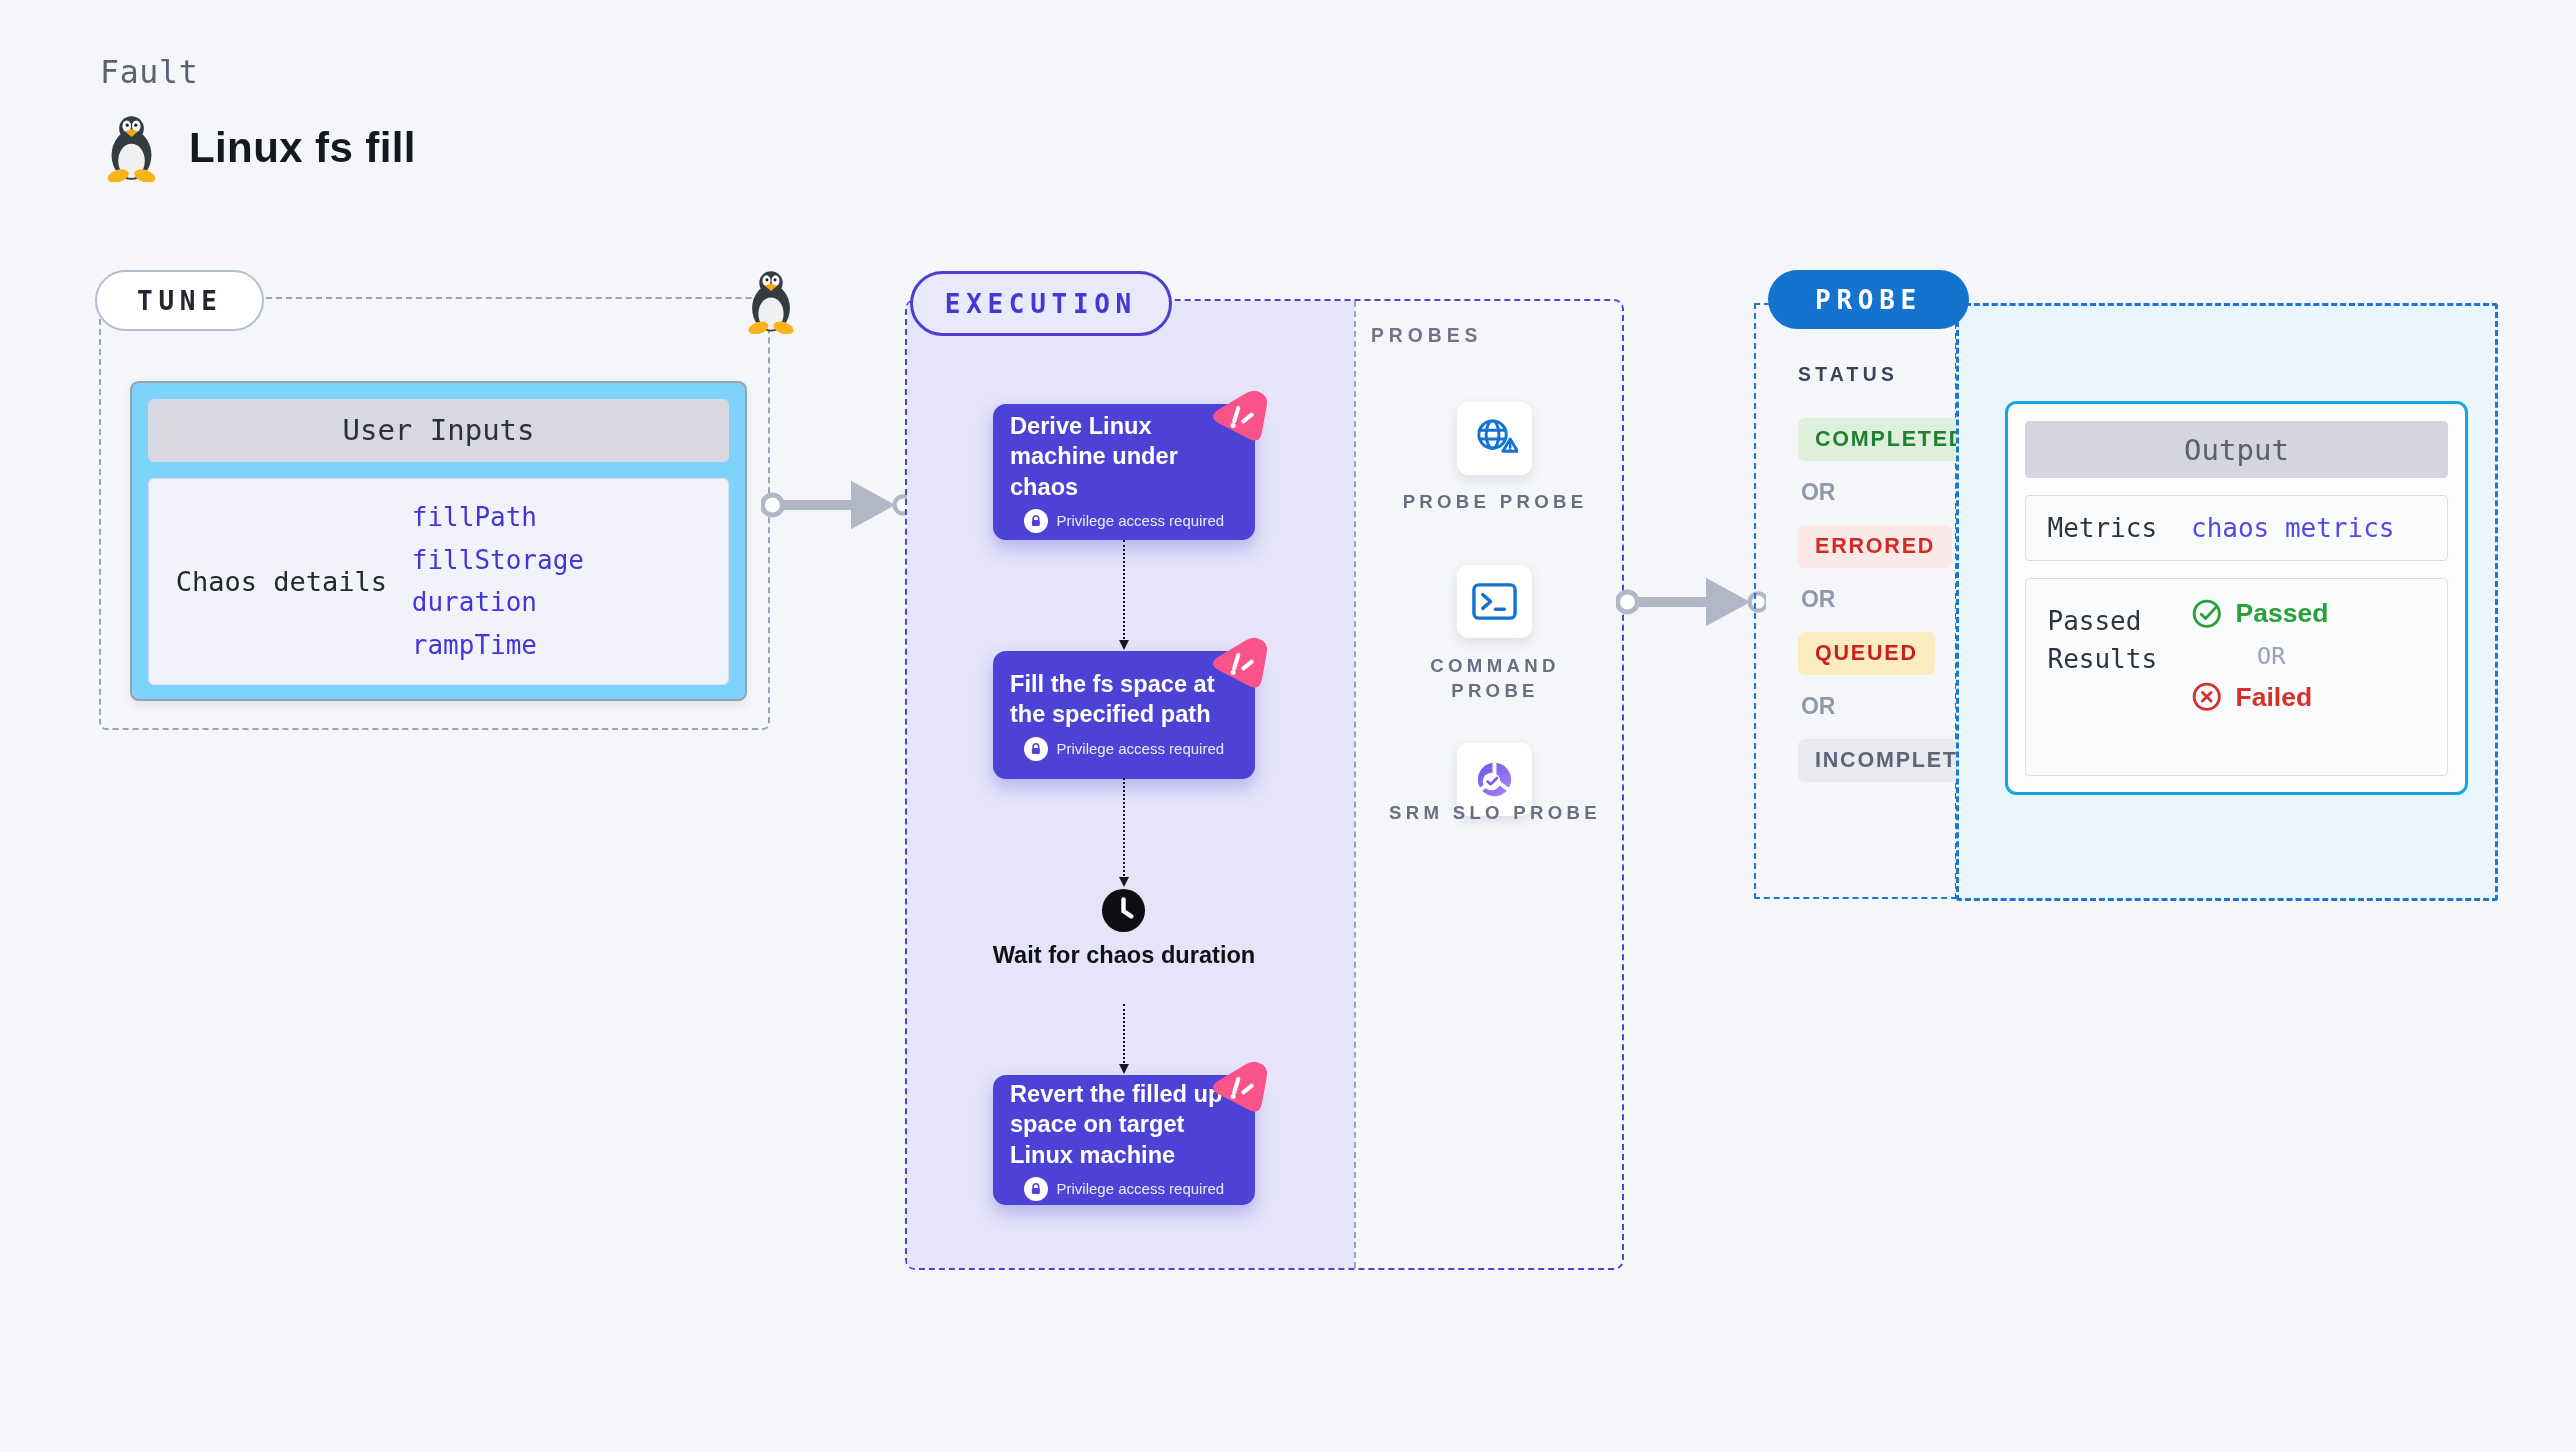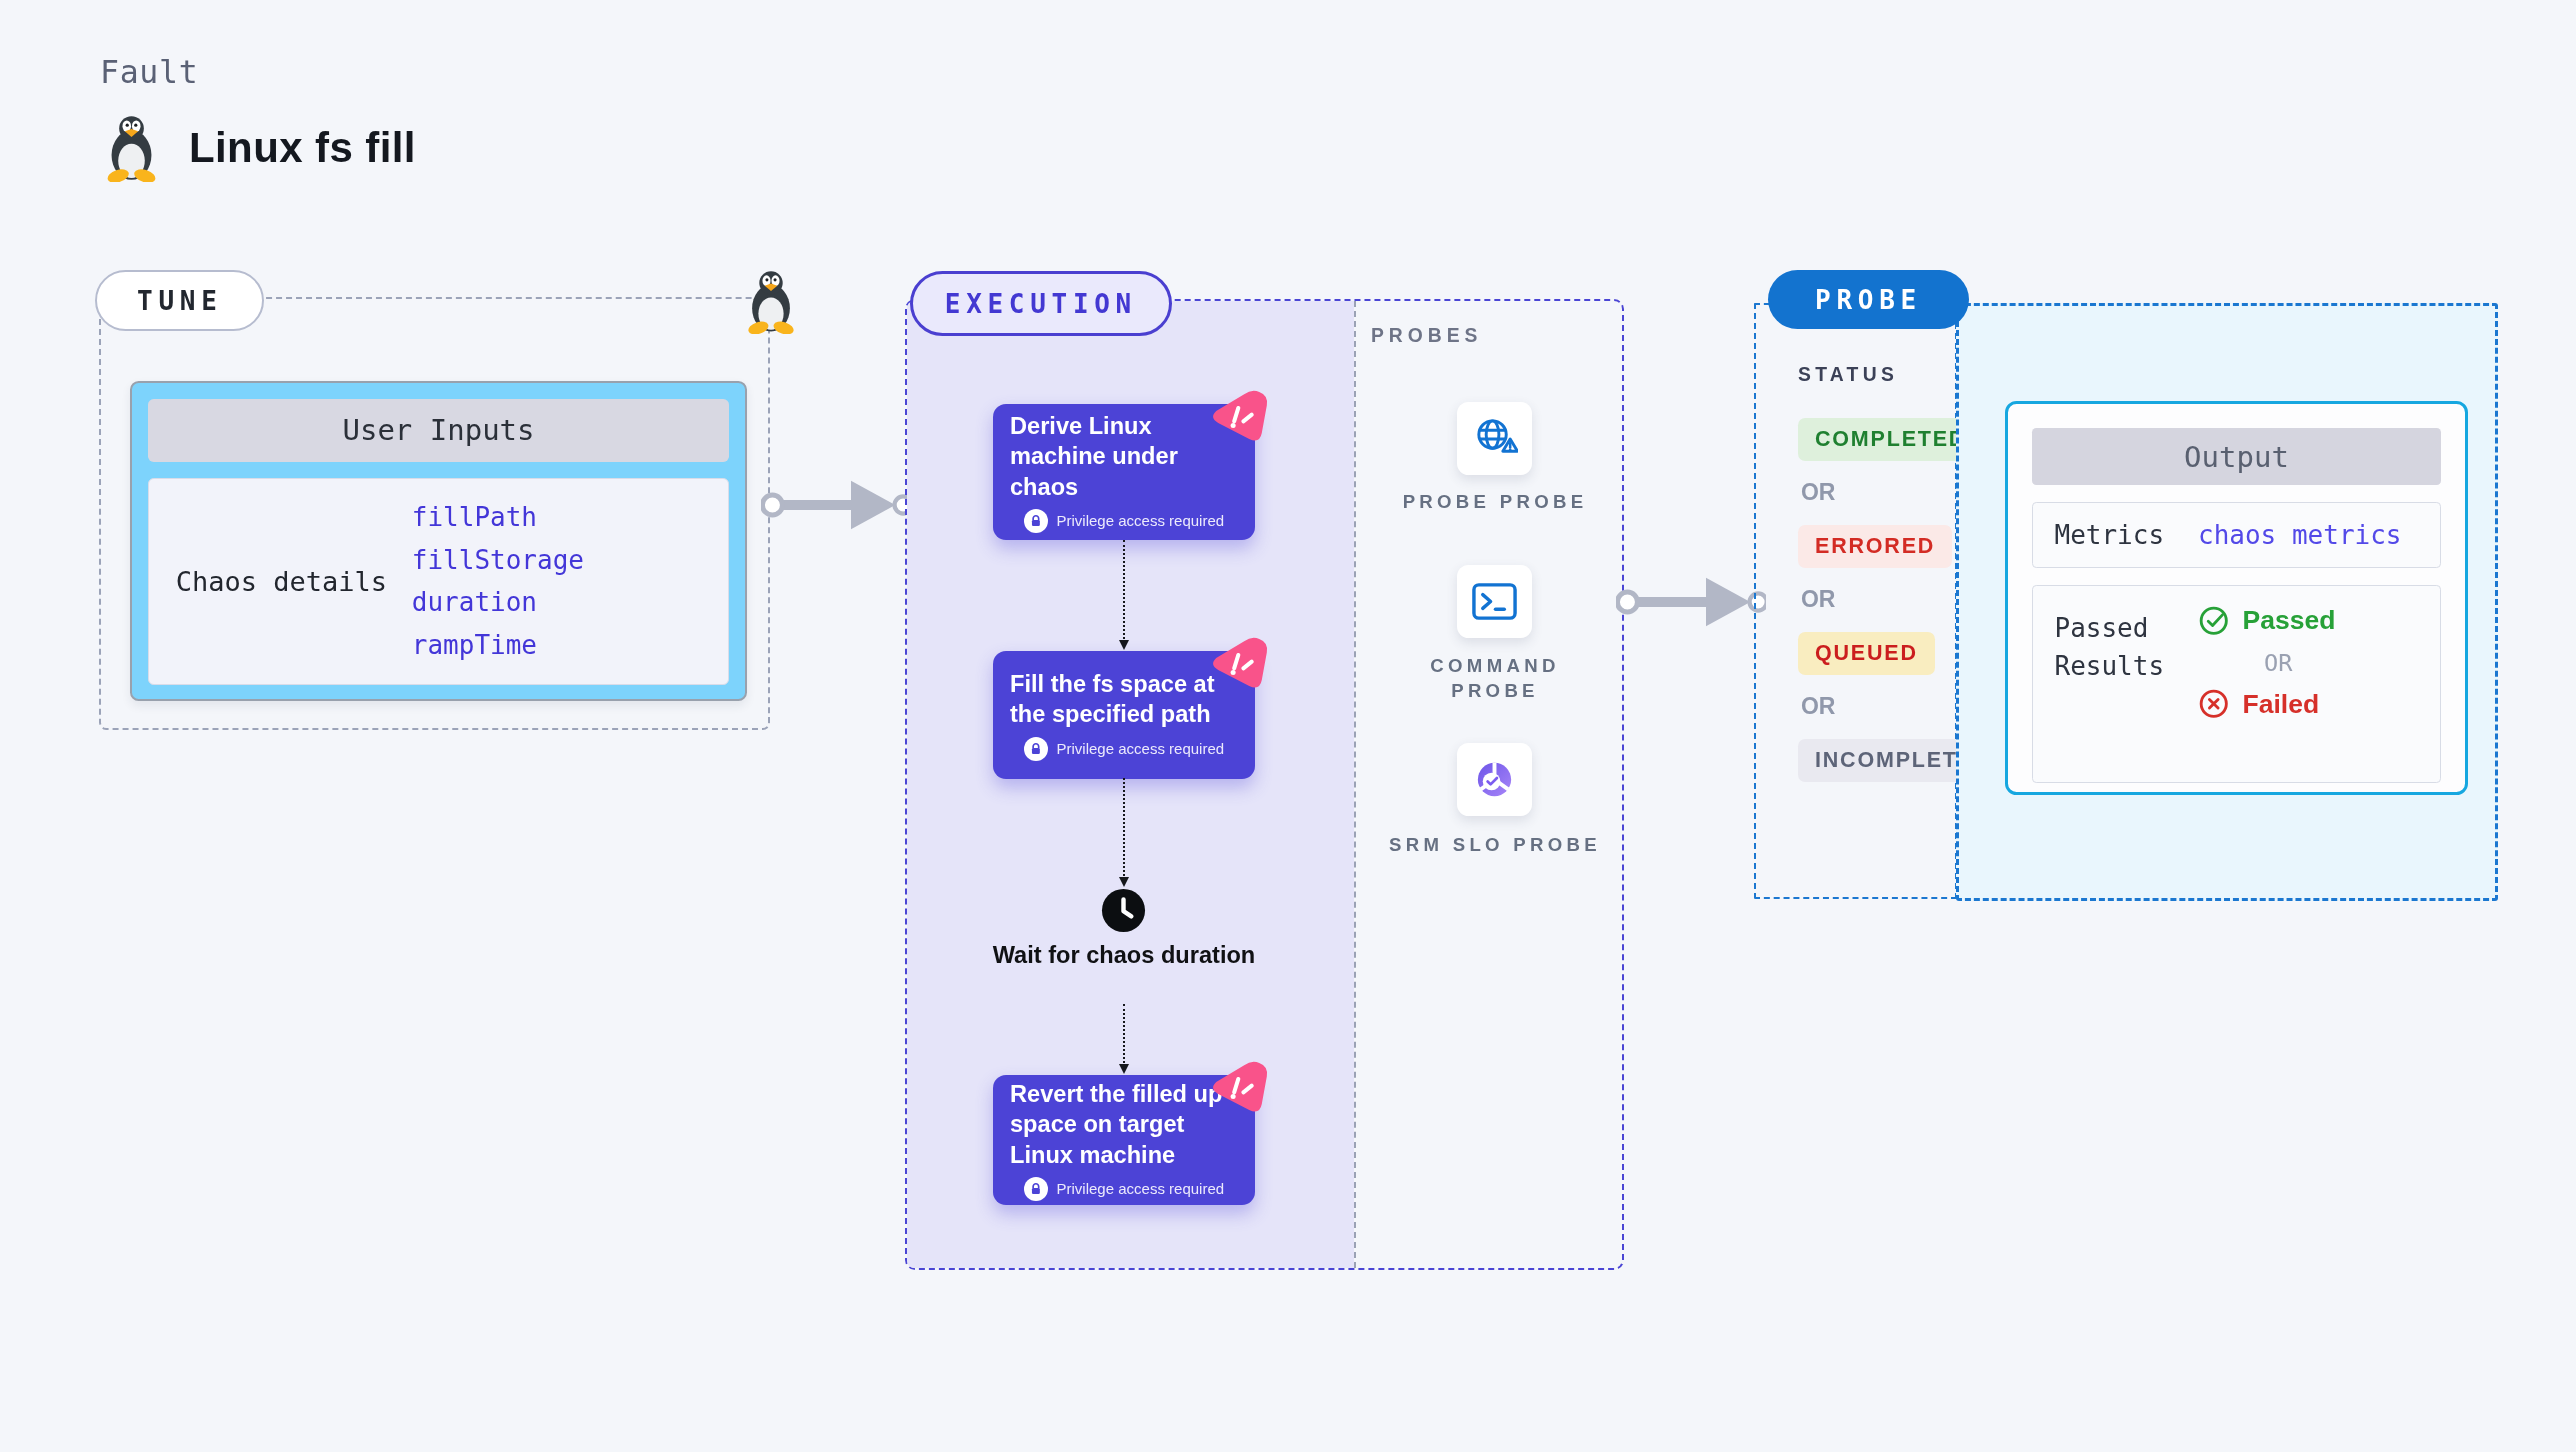--- a/index.html
+++ b/index.html
@@ -83,21 +83,21 @@
   .output-box{left:1956px;top:303px;width:542px;height:598px;border:3.6px dashed #1b77d0;
     background:#e9f6fd;border-radius:2.9px;}
   .result-pill{left:1768px;top:270px;width:201px;height:59px;background:#1373cf;color:#ffffff;}
   .status-content{position:absolute;left:42px;top:59px;display:flex;flex-direction:column;
     align-items:flex-start;}
   .status-heading{font-size:19.3px;font-weight:bold;letter-spacing:4.3px;color:#3b4157;margin-bottom:31.5px;}
   .status-badge{height:43px;display:flex;align-items:center;padding:0 17px;border-radius:7.2px;
     font-size:21.5px;font-weight:bold;letter-spacing:1.8px;}
   .or-sep{font-size:23px;font-weight:bold;color:#9098ab;margin:18.6px 2.9px;}
   .output-card{position:absolute;left:46px;top:95px;width:463px;height:394px;background:#fdfdfe;
-    border:3.6px solid #16a7e0;border-radius:11.5px;box-sizing:border-box;padding:24px;}
+    border:3.6px solid #16a7e0;border-radius:11.5px;box-sizing:border-box;padding:17px;}
   .output-header{height:57px;background:#d5d5df;border-radius:4.3px;display:flex;align-items:center;
     justify-content:center;font-family:"DejaVu Sans Mono",monospace;font-size:29px;color:#596070;}
   .output-row{margin-top:17px;background:#fafbfd;border:1.4px solid #d8dce6;border-radius:4.3px;
     box-sizing:border-box;display:flex;}
   .row-metrics{height:66px;align-items:center;}
   .row-label{width:165px;padding-left:21.5px;font-family:"DejaVu Sans Mono",monospace;
     font-size:26px;color:#2e3440;box-sizing:border-box;}
   .metrics-value{font-family:"DejaVu Sans Mono",monospace;font-size:26px;color:#5349e8;}
   .row-proberesults{height:198px;}
   .pr-label{padding-top:24px;line-height:1.45;}
@@ -274,21 +274,21 @@
             <stop offset="1" stop-color="#a886f8"></stop>
         </linearGradient>
       </defs>
       <circle cx="24" cy="24" r="17" fill="url(#sloGrad)"></circle>
       <path d="M24 7 V24 L38 34" stroke="#ffffff" stroke-width="4" fill="none"></path>
       <path d="M24 24 L10 34" stroke="#ffffff" stroke-width="4"></path>
       <circle cx="21" cy="26" r="9" fill="#ffffff"></circle>
       <path d="M17 26 l3 3 l6.5 -6.5" stroke="#7c5cf0" stroke-width="2.8" fill="none" stroke-linecap="round" stroke-linejoin="round"></path>
     </svg>
   </div>
-  <div class="probe-label" style="top:531px;">SRM SLO PROBE</div>
+  <div class="probe-label" style="top:499px;">SRM SLO PROBE</div>
 </div>
 
 <svg class="flow-arrow" style="left:1616px;top:572px;" viewBox="0 0 210 84">
   <rect x="18" y="35" width="112" height="14" fill="#b2b7c6"></rect>
   <polygon points="126,8 188,42 126,76" fill="#b2b7c6"></polygon>
   <circle cx="16" cy="42" r="14" fill="#ffffff" stroke="#b2b7c6" stroke-width="7"></circle>
   <circle cx="199" cy="42" r="12" fill="#ffffff" stroke="#b2b7c6" stroke-width="6"></circle>
 </svg>
 
 <div class="pill result-pill">PROBE</div>

